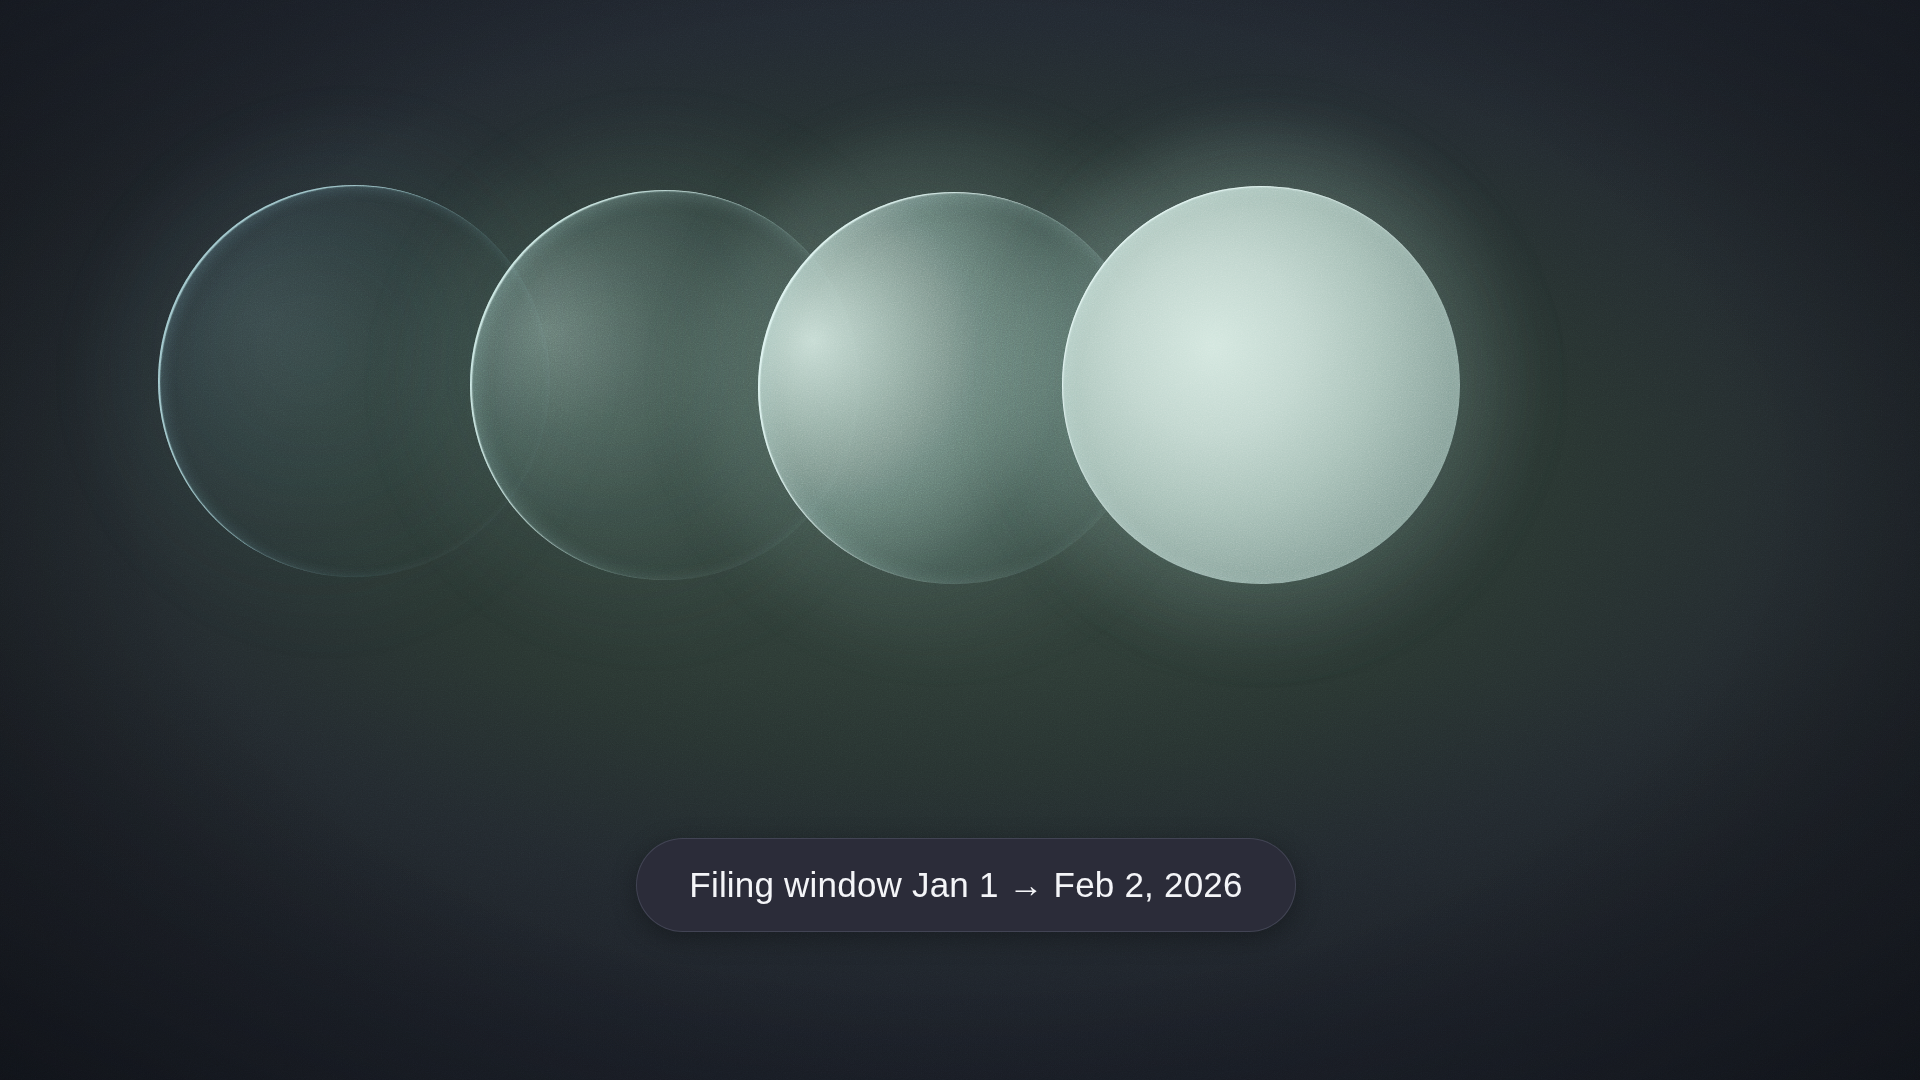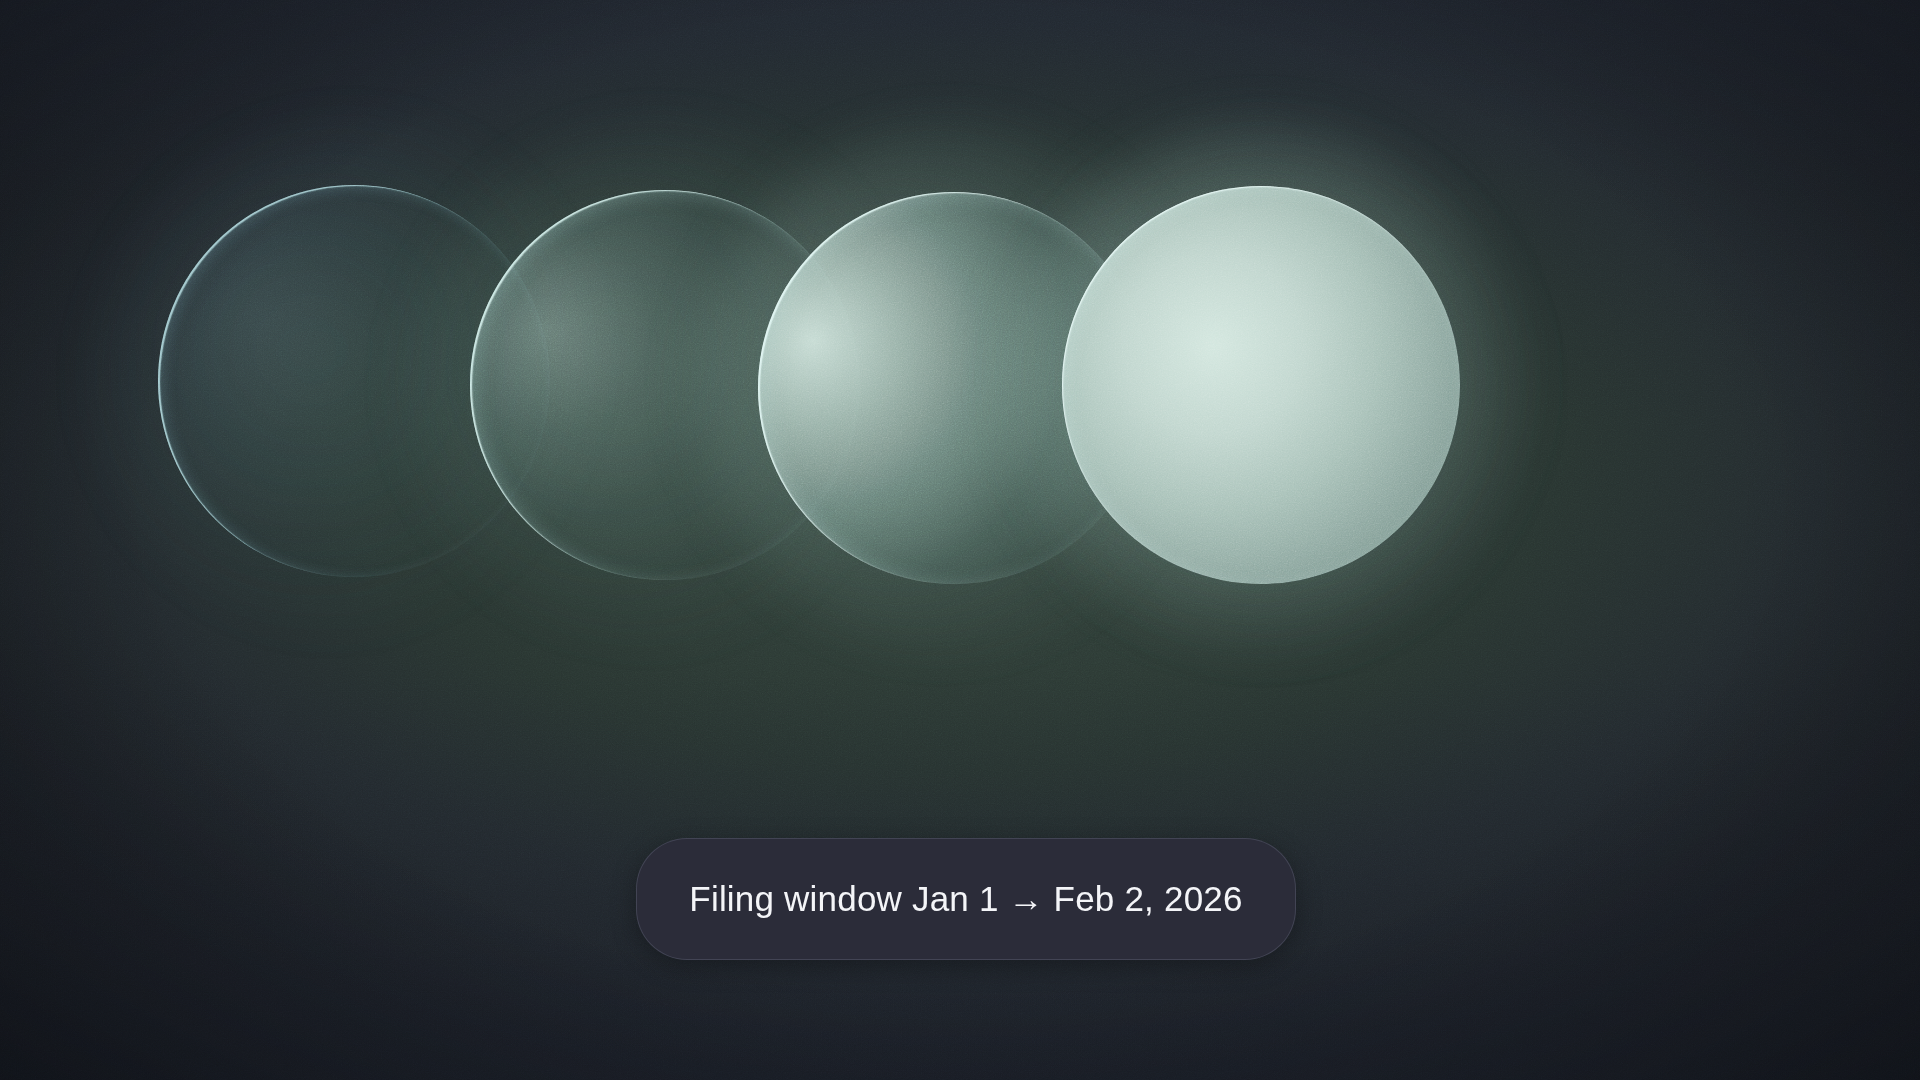--- a/index.html
+++ b/index.html
@@ -184,21 +184,21 @@
         rgba(150,190,182,0.08) 42%,
         rgba(100,145,140,0.0) 70%);
     filter:blur(34px);
     pointer-events:none;
   }
 
   
   #caption-pill {
     position:absolute;
     left:636px; top:838px;
-    width:660px; height:122px;
+    width:660px; height:94px;
     border-radius:51px;
     background:#2b2c39;
     border:1px solid rgba(150,156,180,0.22);
     display:flex; align-items:center; justify-content:center;
     box-shadow:0 6px 26px rgba(0,0,0,0.30);
   }
   #caption-pill .label {
     color:#f4f5f8;
     font-size:35px;
     font-weight:400;

